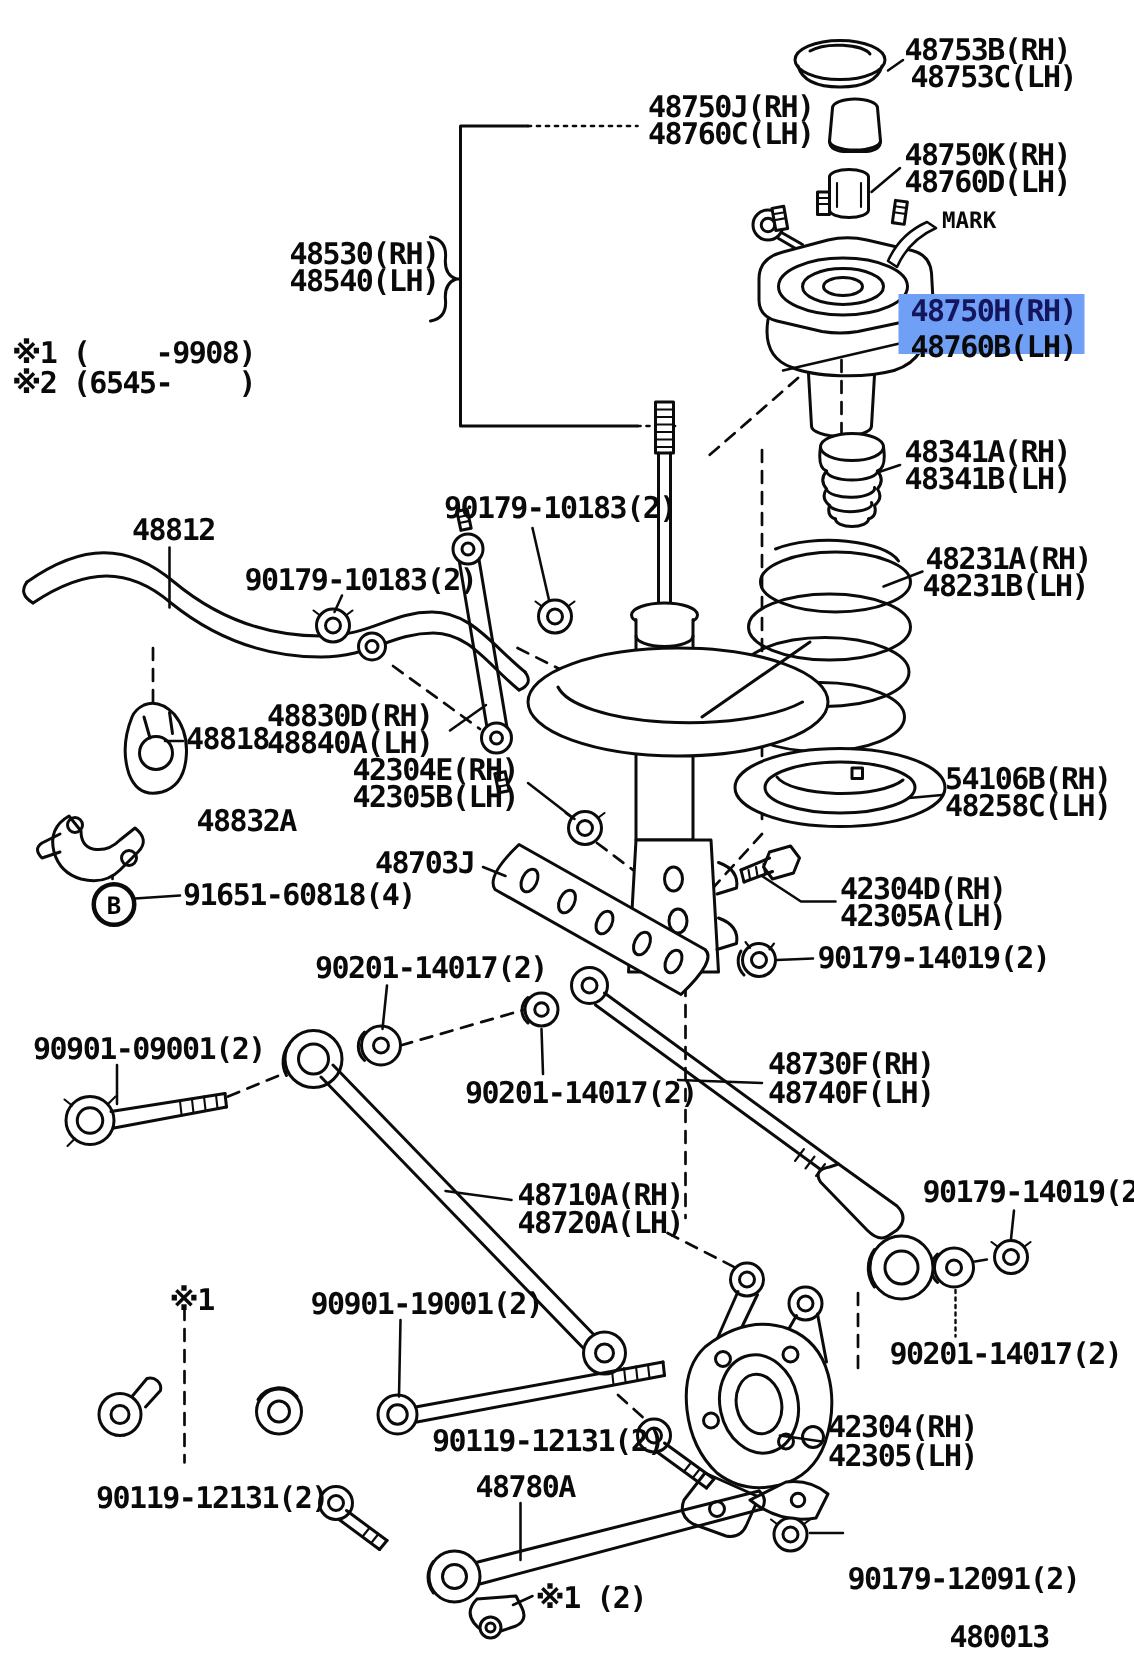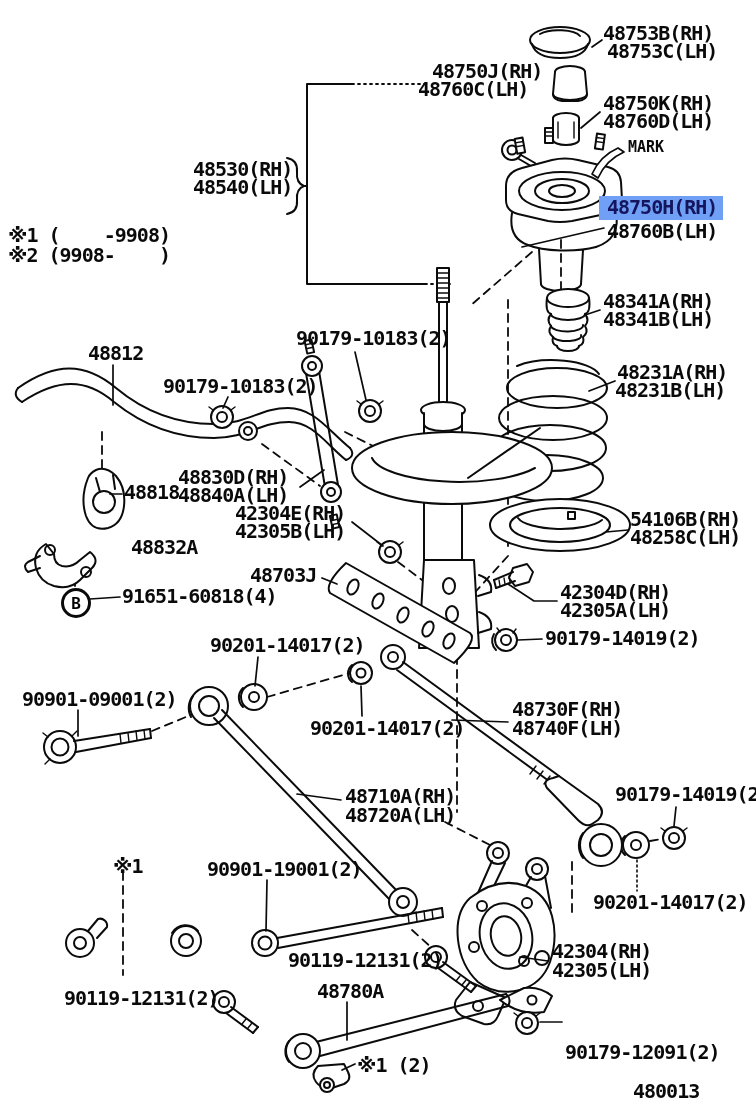--- a/index.html
+++ b/index.html
@@ -11,21 +11,21 @@
   svg .w{fill:#fff}
   svg .d{stroke-dasharray:8 6;stroke-width:1.8}
   svg .dt{stroke-dasharray:2 4;stroke-width:1.8}
   svg .do{stroke-dasharray:2 3;stroke-width:1.6}
   svg .thin{stroke-width:1.7}
   svg .tk{stroke-width:1.4}
   .lbl{position:absolute;font-weight:bold;font-size:20px;line-height:18px;letter-spacing:-1px;
        color:#0a0a0a;white-space:pre}
   .sm{font-size:15px;letter-spacing:0}
   .th{font-size:18px;letter-spacing:-1.2px}
-  .hl{background:var(--hl,#6FA0F5);color:var(--hlfg,#15155e);padding:2px 6px 4px 8px}
+  .hl{background:var(--hl,#6FA0F5);color:var(--hlfg,#15155e);padding:2px 6px 20px 8px}
   .marker{position:absolute;width:24px;height:24px;border:3px solid #0a0a0a;border-radius:50%;
        display:flex;align-items:center;justify-content:center;font-weight:bold;font-size:16px;background:#fff}
   .tbl{position:absolute;left:12px;top:887px;width:224px;height:90px;
        border:2px solid #0a0a0a;border-right:2px dotted #0a0a0a}
   .tbl .hdr{position:absolute;left:0;top:0;right:0;height:20px;border-bottom:2px solid #0a0a0a}
 </style>
 </head>
 <body>
 
 <div id="stage">
@@ -386,30 +386,30 @@
     <line class="thin" x1="267" y1="880" x2="266" y2="931"></line>
     <line class="thin" x1="347" y1="1002" x2="347" y2="1040"></line>
     <line class="thin" x1="562" y1="1022" x2="540" y2="1022"></line>
     <line class="thin" x1="355" y1="1064" x2="342" y2="1070"></line>
   </g>
 </svg>
 
 <div class="lbl" style="left:603px;top:24px">48753B(RH)</div>
 <div class="lbl" style="left:607px;top:42px">48753C(LH)</div>
 <div class="lbl" style="left:432px;top:62px">48750J(RH)</div>
-<div class="lbl" style="left:418px;top:80px">48760C(LH)</div>
+<div class="lbl" style="left:432px;top:80px">48760C(LH)</div>
 <div class="lbl" style="left:603px;top:94px">48750K(RH)</div>
 <div class="lbl" style="left:603px;top:112px">48760D(LH)</div>
 <div class="lbl" style="left:193px;top:160px">48530(RH)</div>
 <div class="lbl" style="left:193px;top:178px">48540(LH)</div>
 <div class="lbl sm" style="left:628px;top:138px">MARK</div>
 <div class="lbl hl" style="left:599px;top:196px">48750H(RH)</div>
 <div class="lbl" style="left:607px;top:222px">48760B(LH)</div>
 <div class="lbl" style="left:8px;top:226px">※1 (    -9908)</div>
-<div class="lbl" style="left:8px;top:246px">※2 (9908-    )</div>
+<div class="lbl" style="left:8px;top:246px">※2 (6545-    )</div>
 <div class="lbl" style="left:603px;top:292px">48341A(RH)</div>
 <div class="lbl" style="left:603px;top:310px">48341B(LH)</div>
 <div class="lbl" style="left:88px;top:344px">48812</div>
 <div class="lbl" style="left:296px;top:329px">90179-10183(2)</div>
 <div class="lbl" style="left:163px;top:377px">90179-10183(2)</div>
 <div class="lbl" style="left:617px;top:363px">48231A(RH)</div>
 <div class="lbl" style="left:615px;top:381px">48231B(LH)</div>
 <div class="lbl" style="left:178px;top:468px">48830D(RH)</div>
 <div class="lbl" style="left:178px;top:486px">48840A(LH)</div>
 <div class="lbl" style="left:124px;top:483px">48818</div>

